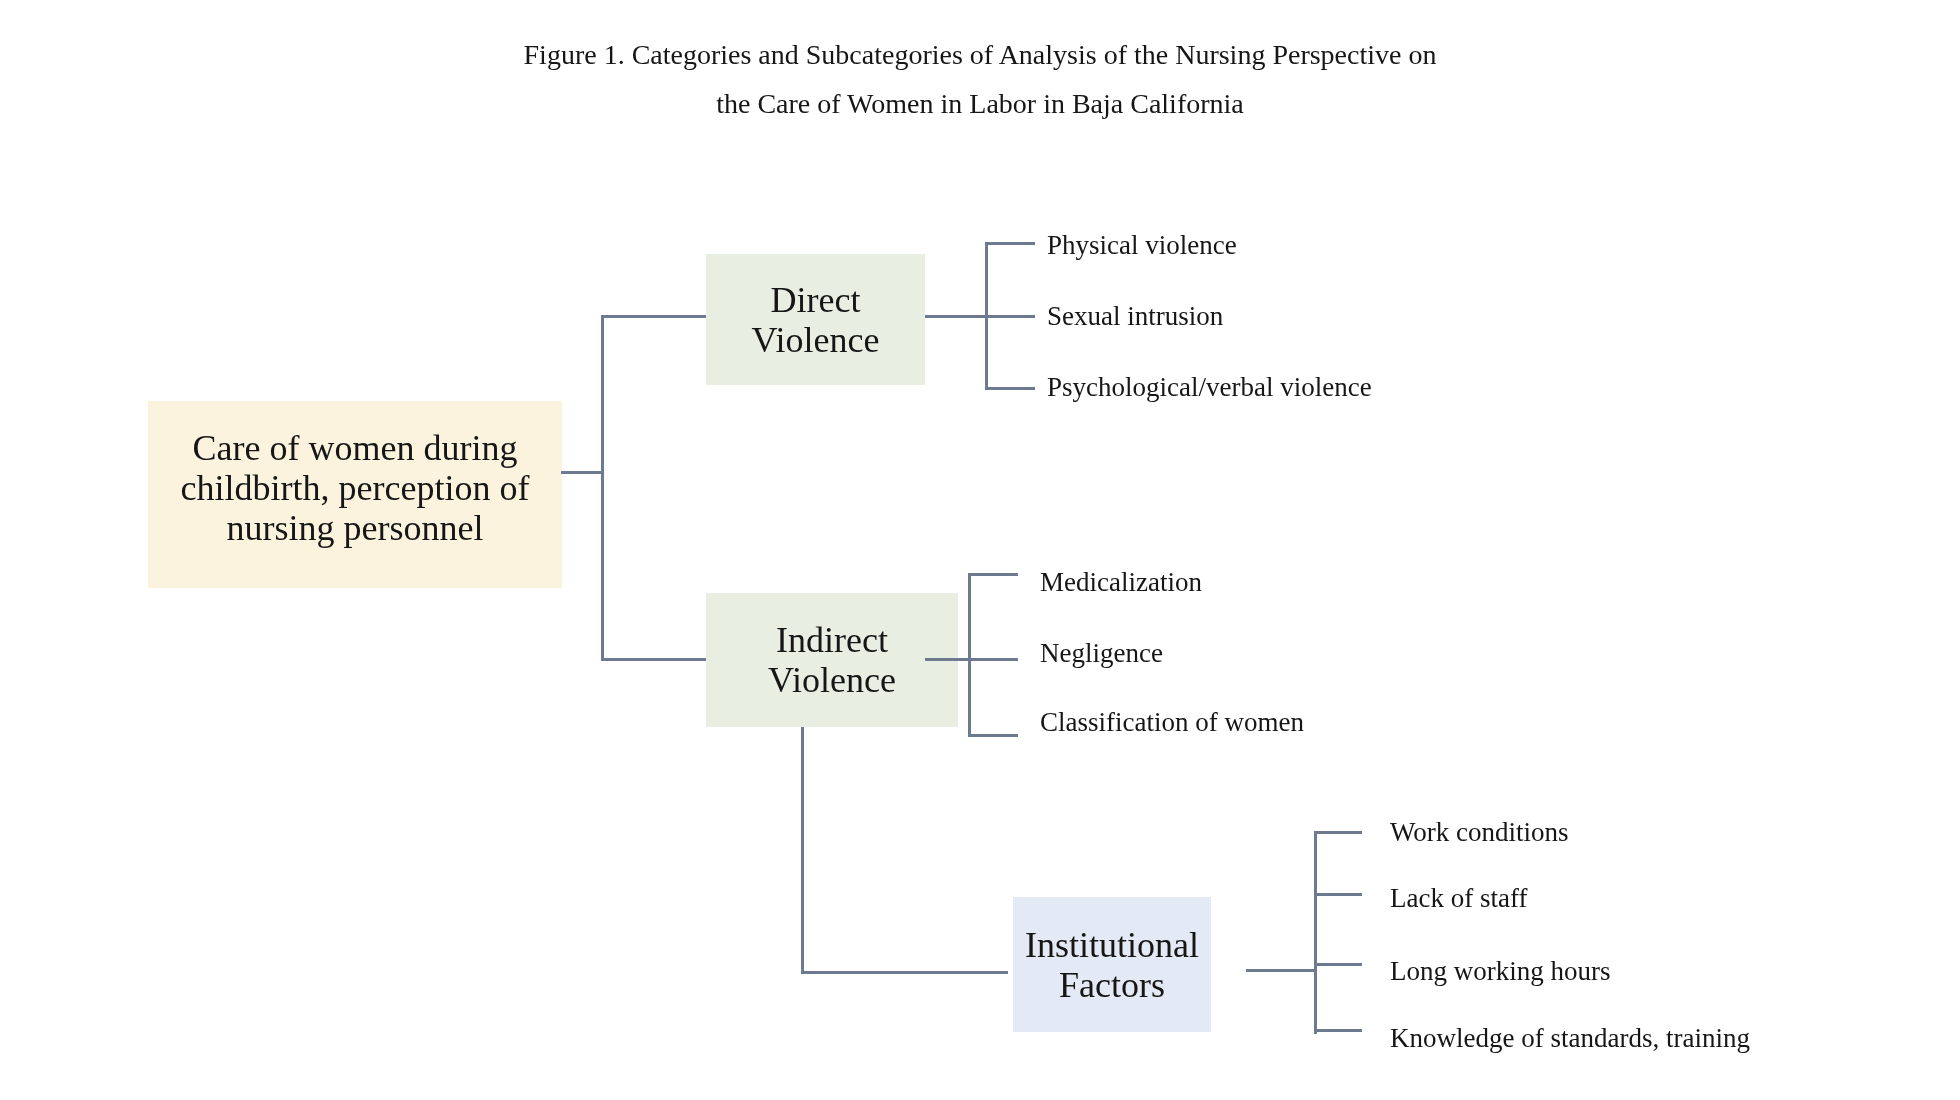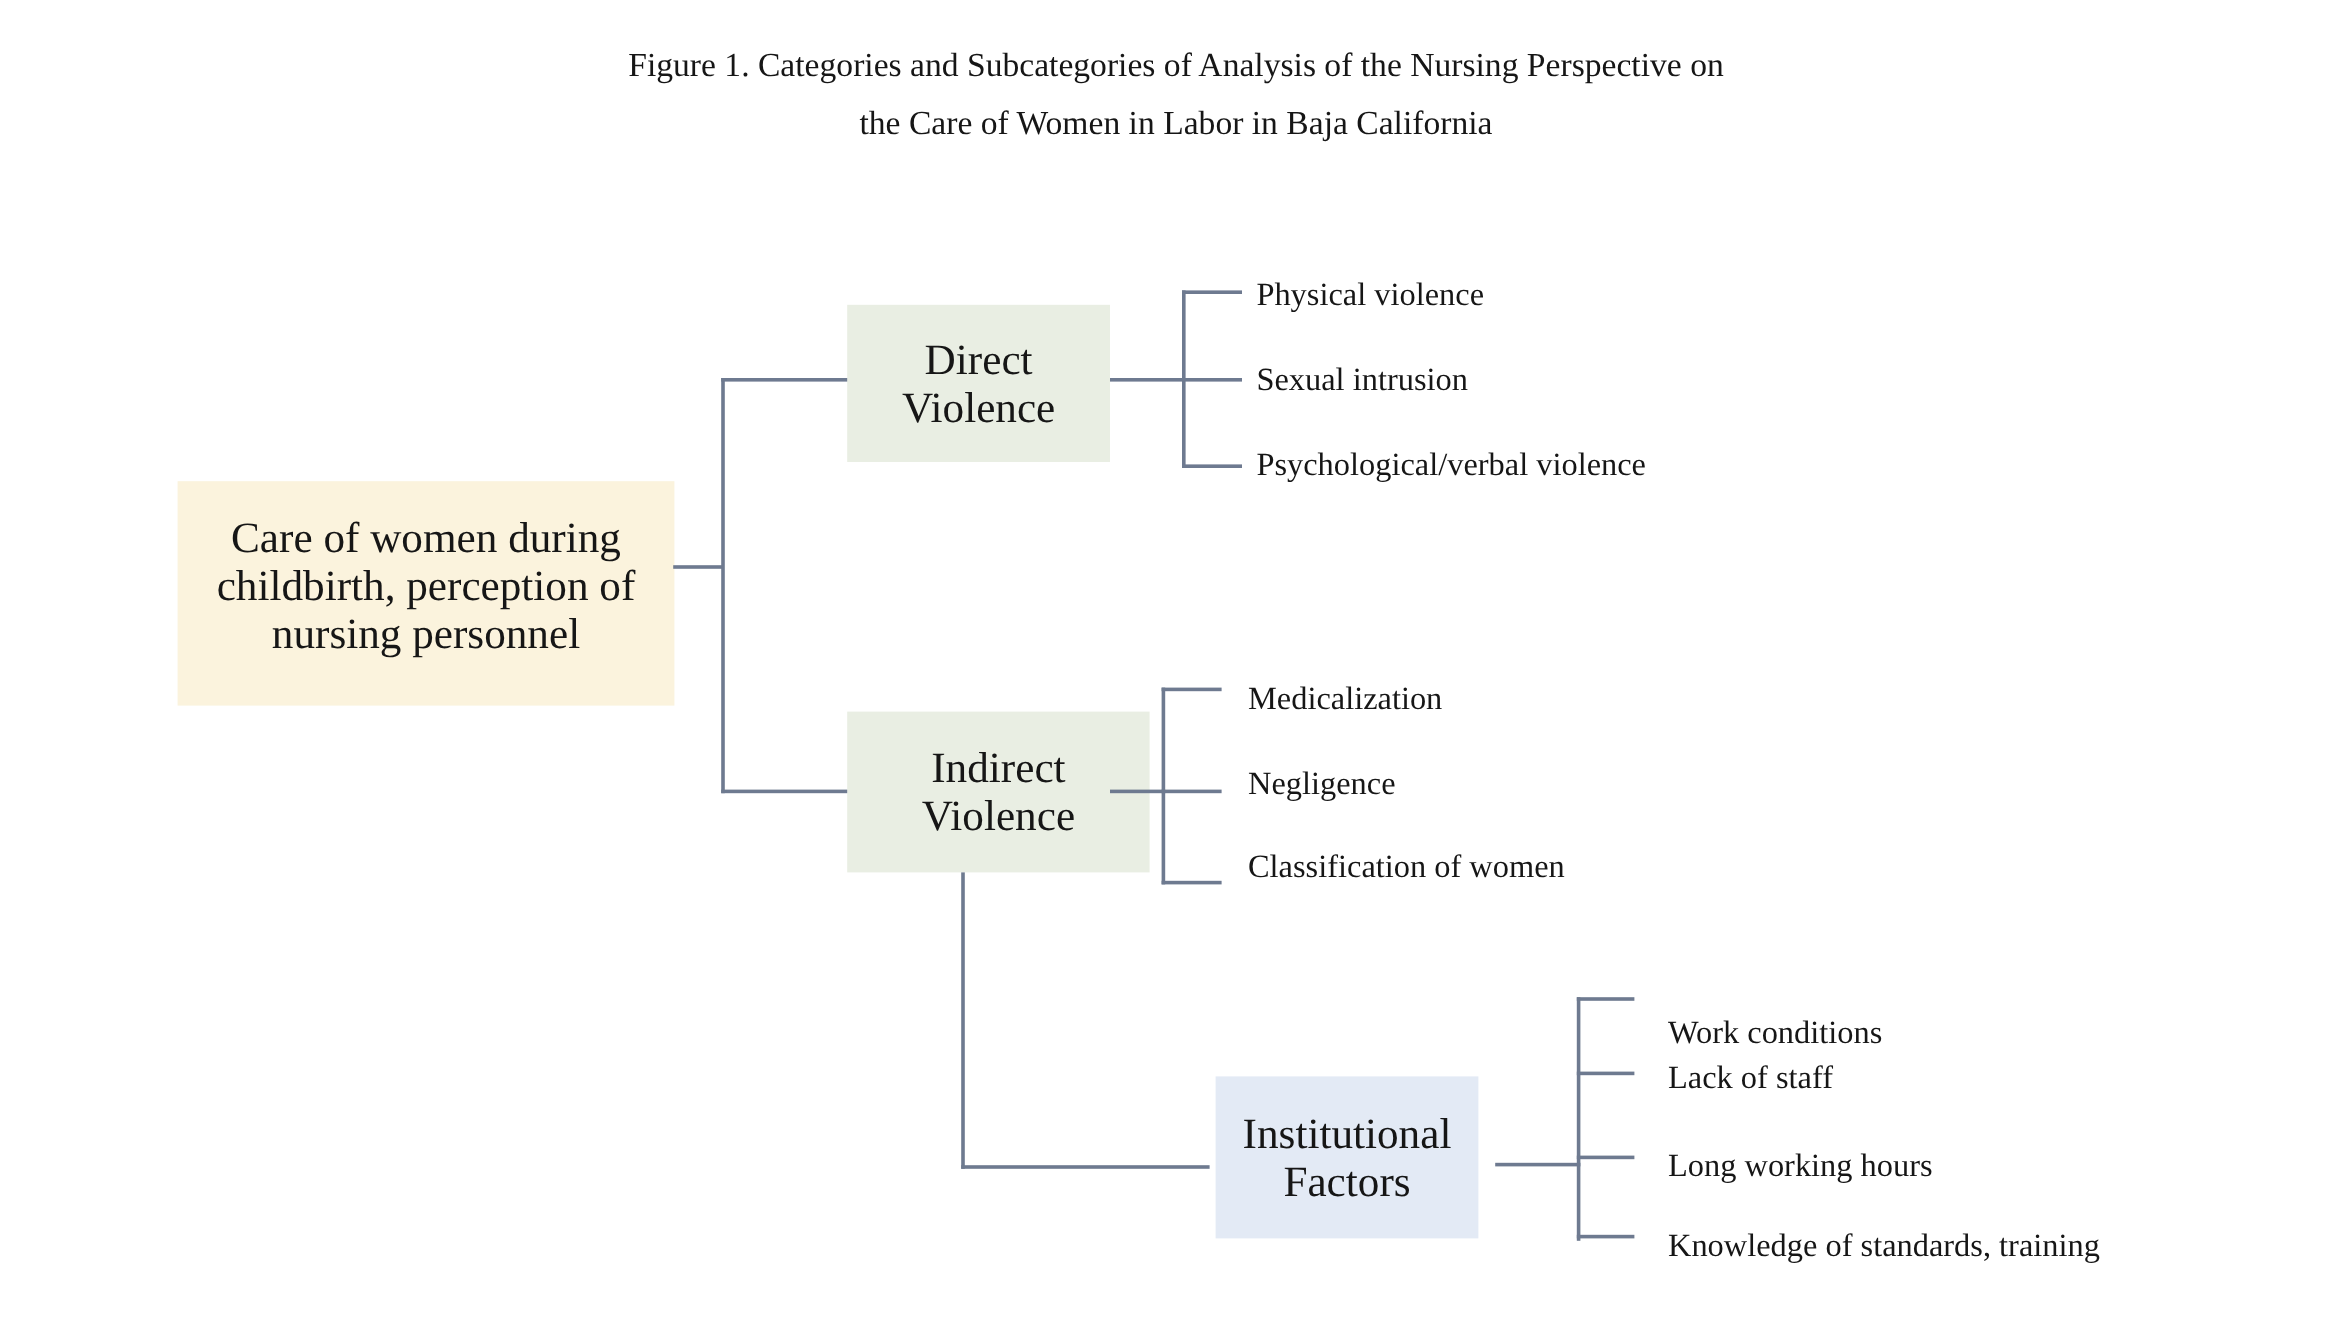--- a/index.html
+++ b/index.html
@@ -38,40 +38,40 @@
     line-height: 40px;
     white-space: pre-line;
     color: var(--text);
   }
   .node.root-node {
     left: 148px; top: 401px; width: 414px; height: 187px;
     padding-bottom: 14px;
   }
   .node.direct-node { left: 706px; top: 254px; width: 219px; height: 131px; }
   .node.indirect-node { left: 706px; top: 593px; width: 252px; height: 134px; }
-  .node.institutional-node { left: 1013px; top: 897px; width: 219px; height: 135px; }
+  .node.institutional-node { left: 1013px; top: 897px; width: 198px; height: 135px; }
 
   .leaf {
     position: absolute;
     height: 40px;
     line-height: 40px;
     font-size: 27px;
     white-space: nowrap;
     color: var(--text);
   }
   
   .leaf.l-d0 { left: 1047px; top: 225px; }
   .leaf.l-d1 { left: 1047px; top: 296px; }
   .leaf.l-d2 { left: 1047px; top: 367px; }
   
   .leaf.l-i0 { left: 1040px; top: 562px; }
   .leaf.l-i1 { left: 1040px; top: 633px; }
   .leaf.l-i2 { left: 1040px; top: 702px; }
   
-  .leaf.l-f0 { left: 1390px; top: 840px; }
+  .leaf.l-f0 { left: 1390px; top: 812px; }
   .leaf.l-f1 { left: 1390px; top: 878px; }
   .leaf.l-f2 { left: 1390px; top: 951px; }
   .leaf.l-f3 { left: 1390px; top: 1018px; }
 
   .hline, .vline { position: absolute; background: var(--connector); }
   .hline { height: 3px; }
   .vline { width: 3px; }
 
   
   .c-root-out       { left: 561px;  top: 471px; width: 42px;  }

